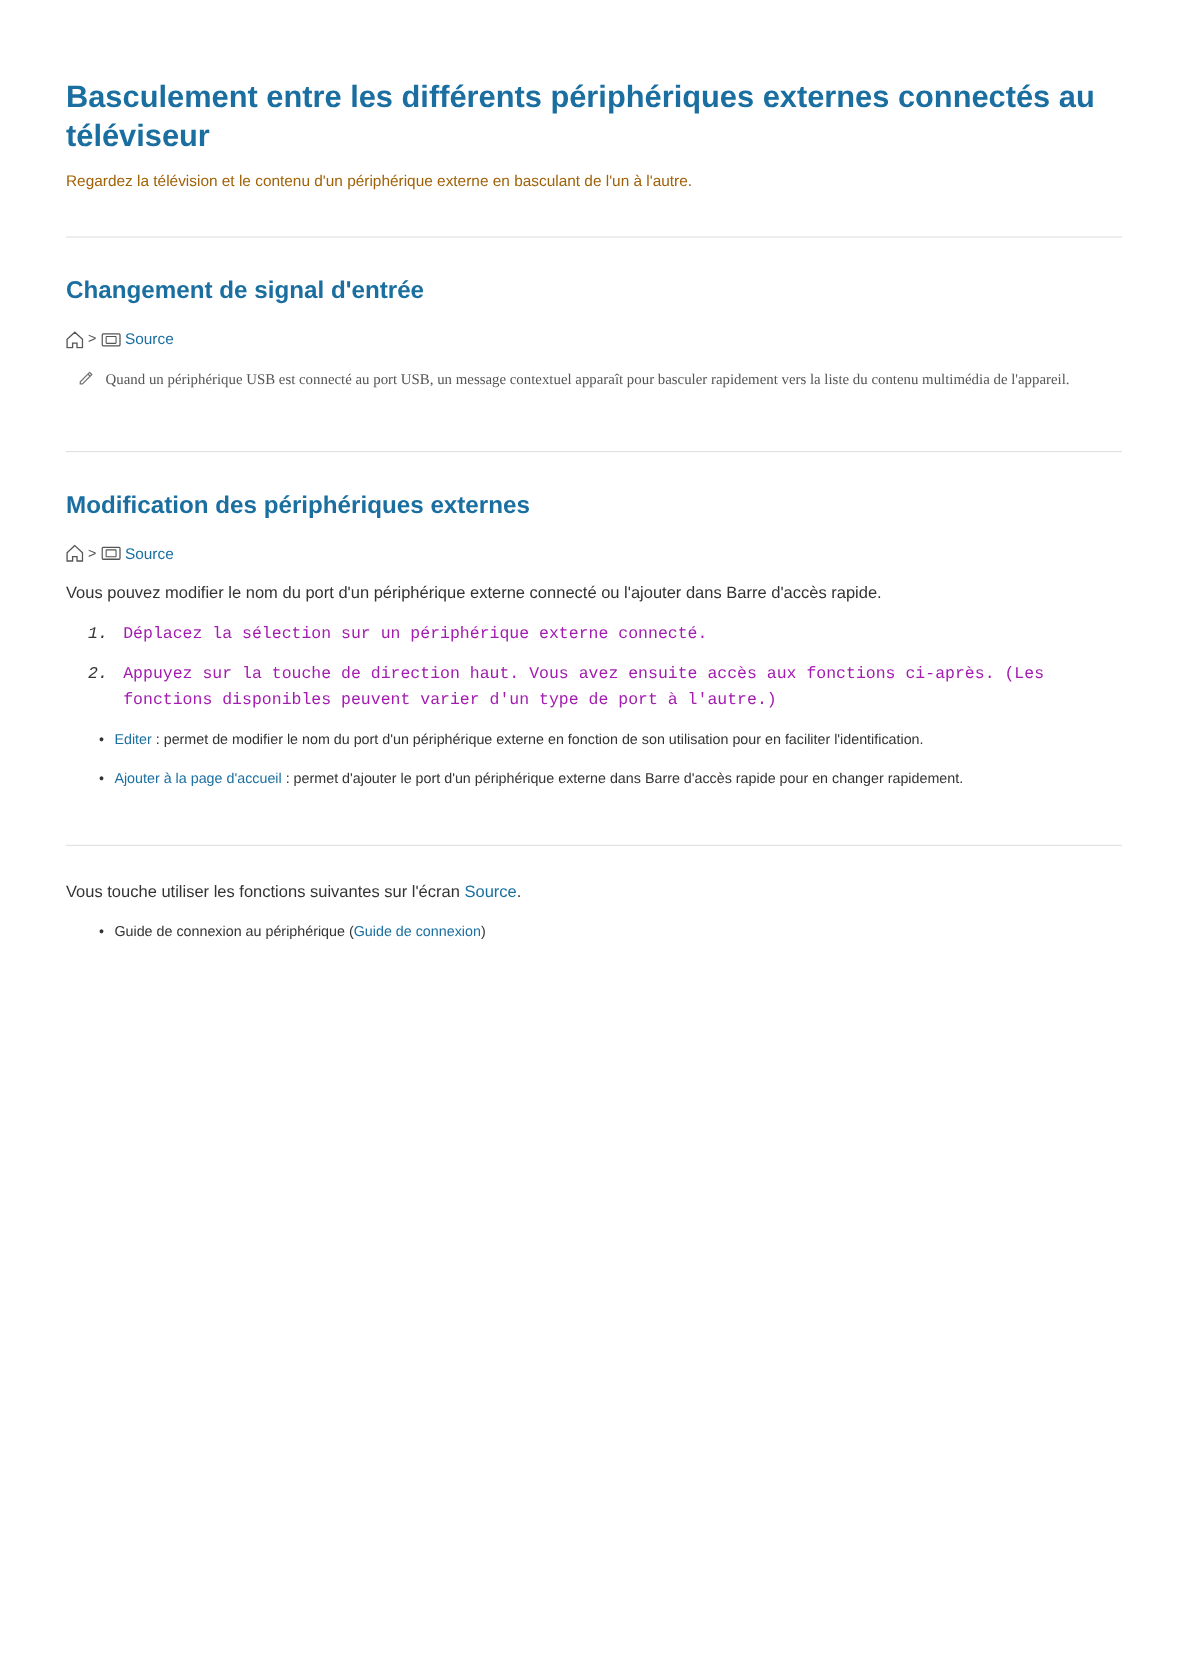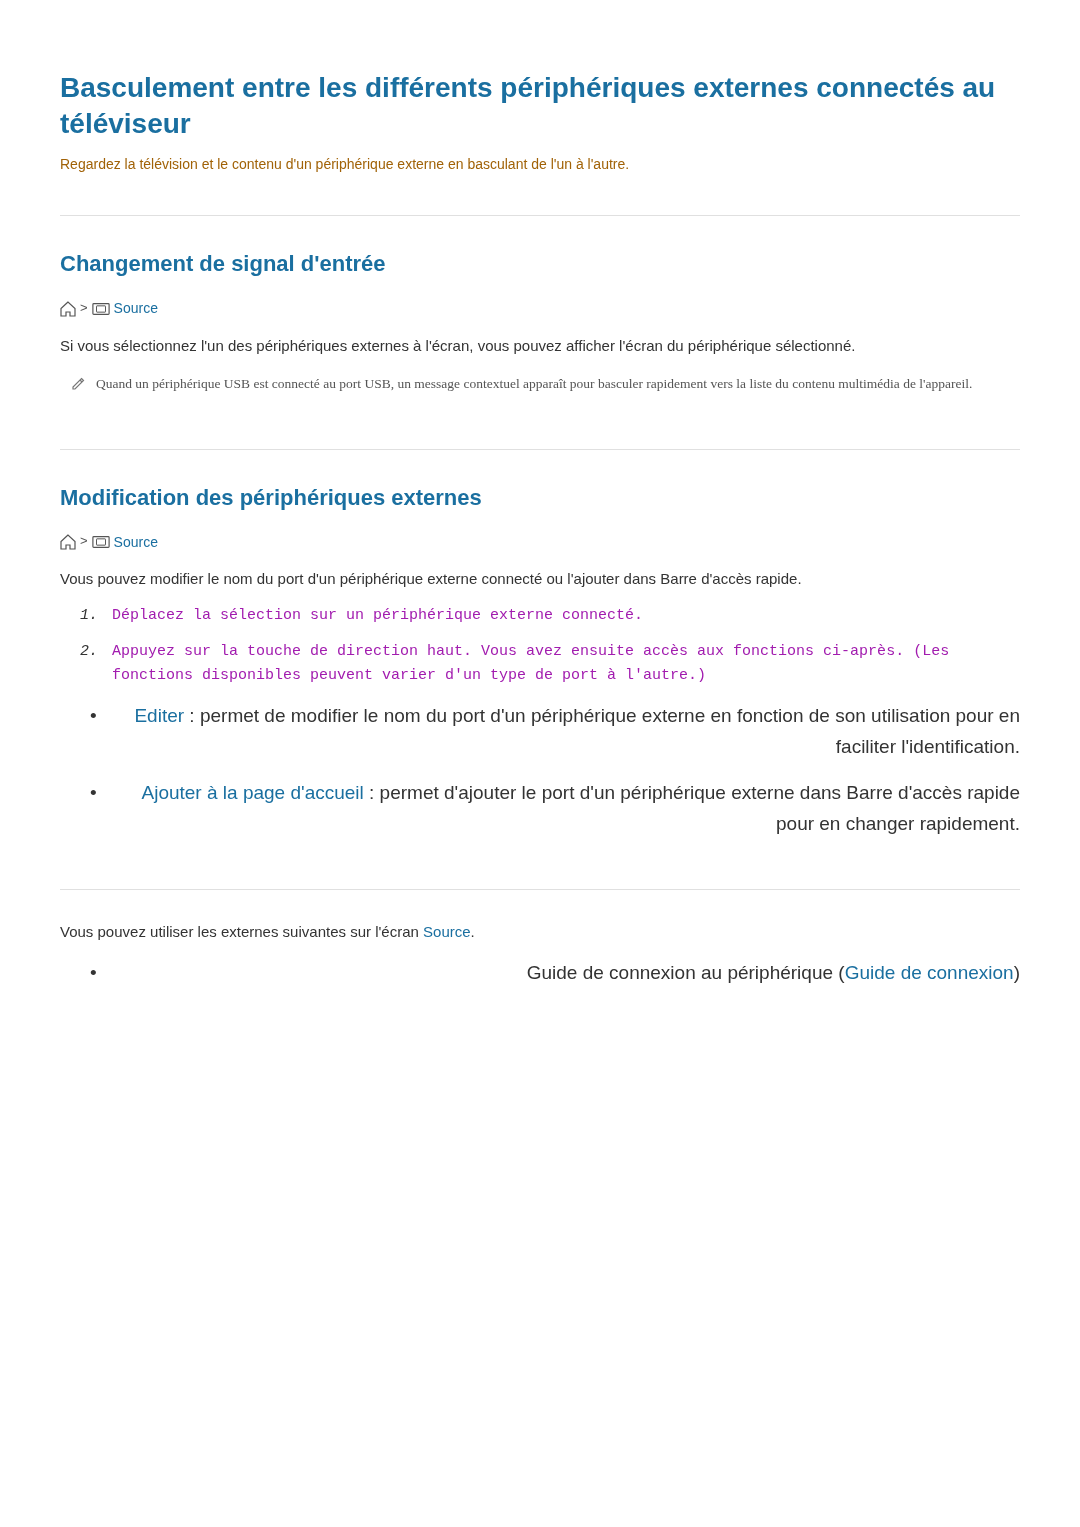--- a/index.html
+++ b/index.html
@@ -147,24 +147,23 @@
 
     .bullet-list {
       margin: 12px 0 12px 30px;
       list-style: none;
     }
 
     .bullet-list li {
       position: relative;
       padding-left: 14px;
       margin-bottom: 14px;
-      font-size: 19px;
+      font-size: 13px;
       color: #333;
       line-height: 1.65;
-      text-align: right;
     }
 
     .bullet-list li::before {
       content: '•';
       position: absolute;
       left: 0;
       top: 0;
       color: #333;
     }
 
@@ -195,21 +194,20 @@
     <span class="breadcrumb-arrow">&gt;</span>
     <span class="breadcrumb-icon">
       <svg viewBox="0 0 20 14" fill="none" xmlns="http://www.w3.org/2000/svg">
         <rect x="1" y="1" width="18" height="12" rx="1" stroke="#555" stroke-width="1.3" fill="none"></rect>
         <rect x="5" y="3.5" width="10" height="7" rx="0.5" stroke="#555" stroke-width="1.1" fill="none"></rect>
       </svg>
     </span>
     <span class="breadcrumb-label">Source</span>
   </div>
 
-  <p class="body-text">Si vous sélectionnez l'un des périphériques externes à l'écran, vous pouvez afficher l'écran du périphérique sélectionné.</p>
 
 
   <div class="note-block">
     <span class="note-icon">
       <svg width="16" height="16" viewBox="0 0 16 16" fill="none" xmlns="http://www.w3.org/2000/svg">
         <path d="M11.5 2.5l2 2L5 13H3v-2L11.5 2.5z" stroke="#777" stroke-width="1.2" fill="none"></path>
         <path d="M10 4l2 2" stroke="#777" stroke-width="1.2"></path>
       </svg>
     </span>
     <span class="note-text">Quand un périphérique USB est connecté au port USB, un message contextuel apparaît pour basculer rapidement vers la liste du contenu multimédia de l'appareil.</span>
@@ -256,21 +254,21 @@
       <span class="highlight-link">Ajouter à la page d'accueil</span><span> : permet d'ajouter le port d'un périphérique externe dans Barre d'accès rapide pour en changer rapidement.</span>
     </li>
   </ul>
 </div>
 
 <hr class="divider">
 
 <div class="section">
 
   <p class="body-text">
-    <span>Vous pouvez utiliser les externes suivantes sur l'écran </span><span class="highlight-link">Source</span><span>.</span>
+    <span>Vous touche utiliser les fonctions suivantes sur l'écran </span><span class="highlight-link">Source</span><span>.</span>
   </p>
 
   <ul class="bullet-list">
     <li>
       <span>Guide de connexion au périphérique (</span><span class="highlight-link">Guide de connexion</span><span>)</span>
     </li>
   </ul>
 </div>
 
 </body></html>

